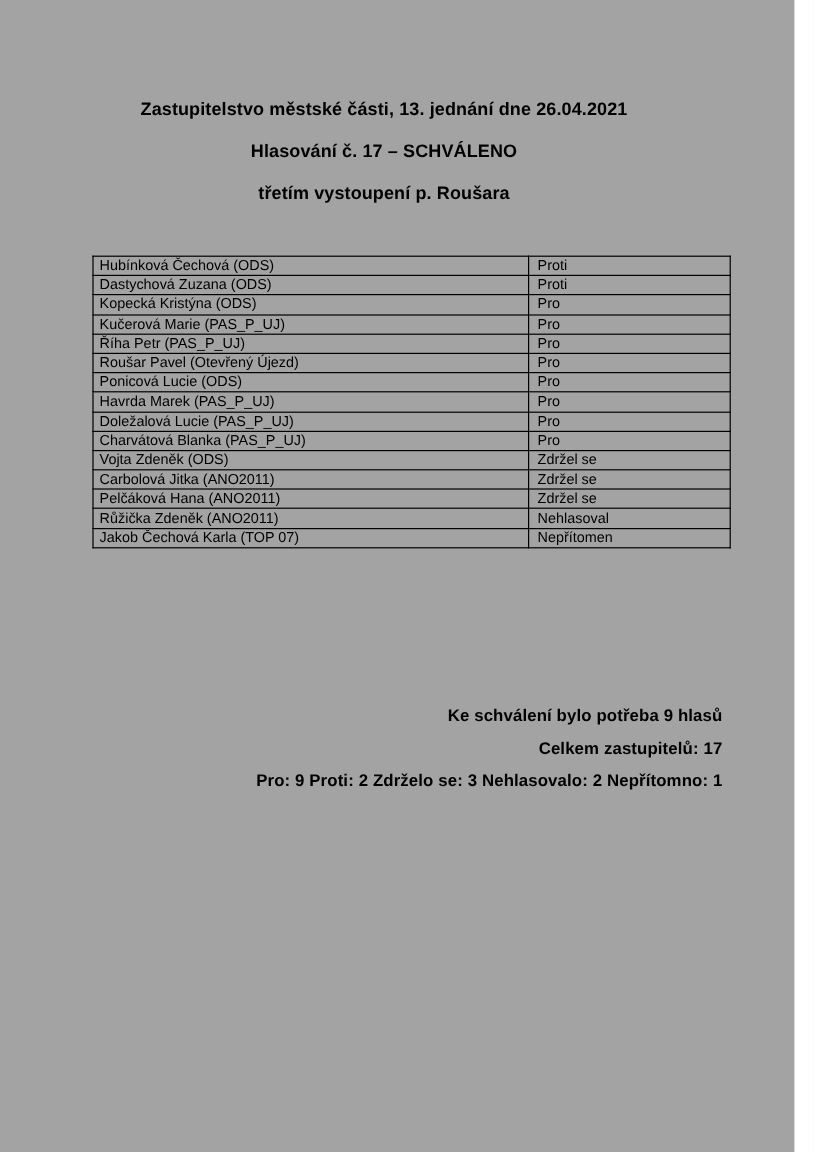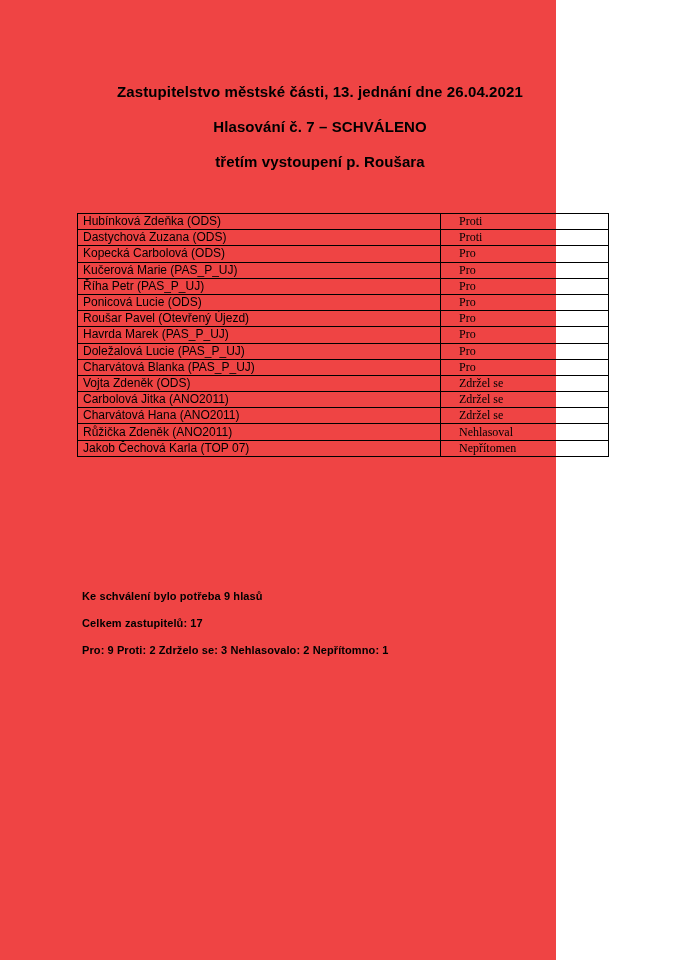--- a/index.html
+++ b/index.html
@@ -7,22 +7,22 @@
     width: 679px; height: 960px;
     background: #ffffff;
     font-family: "Liberation Sans", sans-serif;
     color: #000000;
     position: relative;
     overflow: hidden;
   }
   .page {
     position: absolute;
     left: 0; top: 0;
-    width: 556px; height: 960px;
-    background: #ef4444;
+    width: 662px; height: 960px;
+    background: #a3a3a3;
   }
   .heading-block {
     position: absolute;
     left: 0; top: 82px;
     width: 640px;
     text-align: center;
   }
   .heading-block .title-line {
     font-size: 15px;
     font-weight: bold;
@@ -40,77 +40,78 @@
   table.vote-table td {
     border: 1px solid #000000;
     height: 16.2px;
     font-size: 12px;
     line-height: 15px;
     vertical-align: middle;
     padding: 0 2px 0 5px;
     white-space: nowrap;
     overflow: hidden;
   }
-  table.vote-table td.vote-cell { padding-left: 18px; font-family: Liberation Serif, serif; }
+  table.vote-table td.vote-cell { padding-left: 7px; }
   .summary-block {
     position: absolute;
     left: 82px; top: 590px;
     width: 520px;
   }
   .summary-block p {
-    font-size: 11px;
+    font-size: 14px;
     font-weight: bold;
     line-height: 13px;
     margin: 0 0 14px 0;
     letter-spacing: 0.1px;
+    text-align: right;
   }
 </style>
 </head>
 <body>
 
 <div class="page">
 
   <div class="heading-block">
     <div class="title-line">Zastupitelstvo městské části, 13. jednání dne 26.04.2021</div>
-    <div class="title-line">Hlasování č. 7 – SCHVÁLENO</div>
+    <div class="title-line">Hlasování č. 17 – SCHVÁLENO</div>
     <div class="title-line">třetím vystoupení p. Roušara</div>
   </div>
 
   <table class="vote-table">
     <colgroup>
       <col style="width:363px">
       <col style="width:168px">
     </colgroup>
     <tbody>
       <tr>
-        <td class="member-cell">Hubínková Zdeňka (ODS)</td>
+        <td class="member-cell">Hubínková Čechová (ODS)</td>
         <td class="vote-cell">Proti</td>
       </tr>
       <tr>
         <td class="member-cell">Dastychová Zuzana (ODS)</td>
         <td class="vote-cell">Proti</td>
       </tr>
       <tr>
-        <td class="member-cell">Kopecká Carbolová (ODS)</td>
+        <td class="member-cell">Kopecká Kristýna (ODS)</td>
         <td class="vote-cell">Pro</td>
       </tr>
       <tr>
         <td class="member-cell">Kučerová Marie (PAS_P_UJ)</td>
         <td class="vote-cell">Pro</td>
       </tr>
       <tr>
         <td class="member-cell">Říha Petr (PAS_P_UJ)</td>
         <td class="vote-cell">Pro</td>
       </tr>
       <tr>
-        <td class="member-cell">Ponicová Lucie (ODS)</td>
+        <td class="member-cell">Roušar Pavel (Otevřený Újezd)</td>
         <td class="vote-cell">Pro</td>
       </tr>
       <tr>
-        <td class="member-cell">Roušar Pavel (Otevřený Újezd)</td>
+        <td class="member-cell">Ponicová Lucie (ODS)</td>
         <td class="vote-cell">Pro</td>
       </tr>
       <tr>
         <td class="member-cell">Havrda Marek (PAS_P_UJ)</td>
         <td class="vote-cell">Pro</td>
       </tr>
       <tr>
         <td class="member-cell">Doležalová Lucie (PAS_P_UJ)</td>
         <td class="vote-cell">Pro</td>
       </tr>
@@ -120,21 +121,21 @@
       </tr>
       <tr>
         <td class="member-cell">Vojta Zdeněk (ODS)</td>
         <td class="vote-cell">Zdržel se</td>
       </tr>
       <tr>
         <td class="member-cell">Carbolová Jitka (ANO2011)</td>
         <td class="vote-cell">Zdržel se</td>
       </tr>
       <tr>
-        <td class="member-cell">Charvátová Hana (ANO2011)</td>
+        <td class="member-cell">Pelčáková Hana (ANO2011)</td>
         <td class="vote-cell">Zdržel se</td>
       </tr>
       <tr>
         <td class="member-cell">Růžička Zdeněk (ANO2011)</td>
         <td class="vote-cell">Nehlasoval</td>
       </tr>
       <tr>
         <td class="member-cell">Jakob Čechová Karla (TOP 07)</td>
         <td class="vote-cell">Nepřítomen</td>
       </tr>

